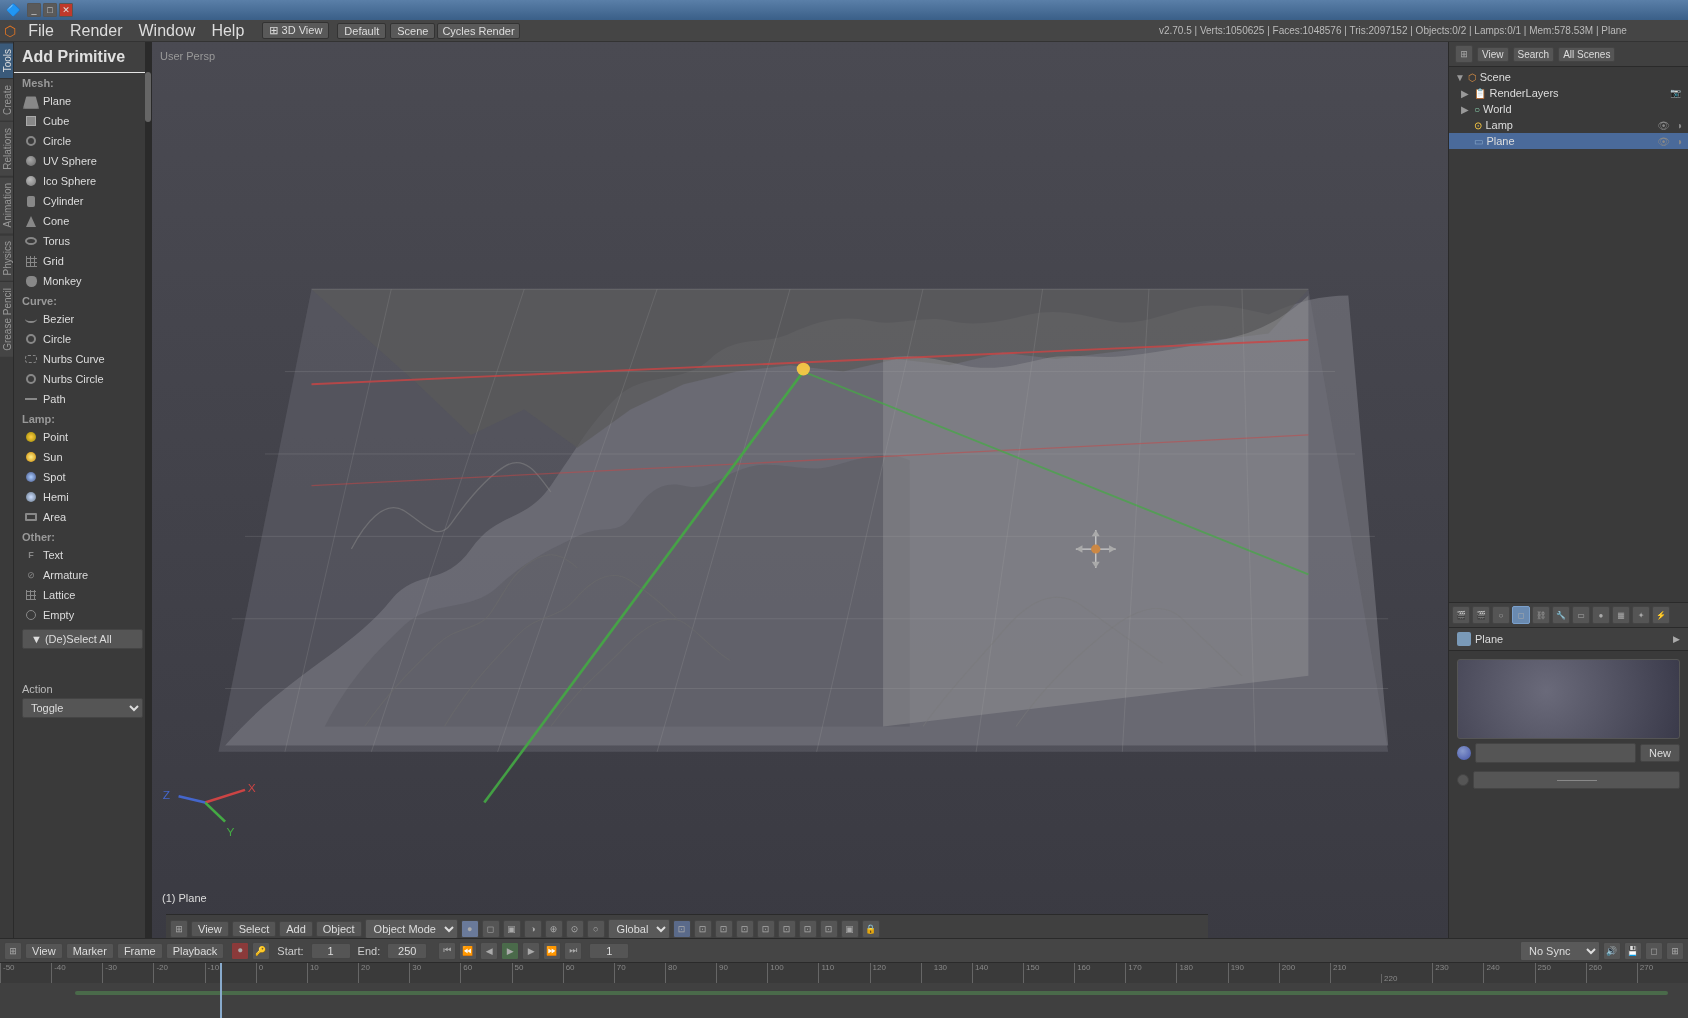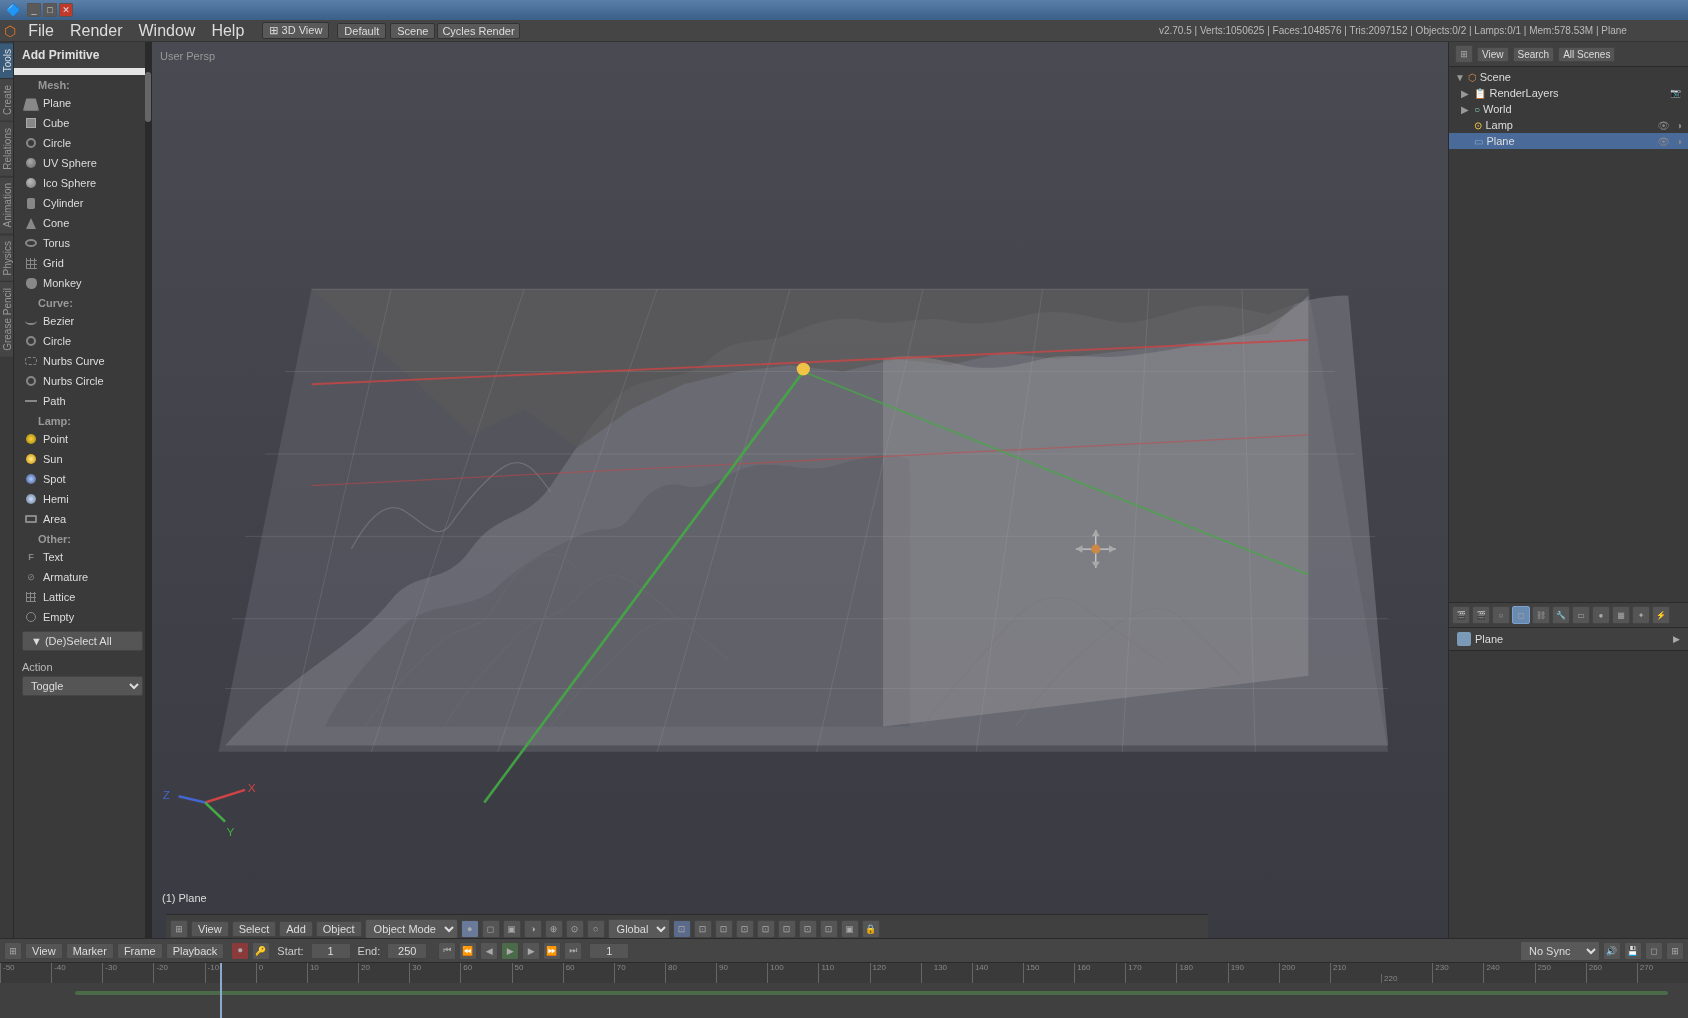--- a/index.html
+++ b/index.html
@@ -111,33 +111,32 @@
       display: flex;
       flex-direction: column;
     }
     #left-panel::-webkit-scrollbar { width: 6px; }
     #left-panel::-webkit-scrollbar-track { background: #333; }
     #left-panel::-webkit-scrollbar-thumb { background: #666; }
 
     .panel-header {
       background: #404040;
       padding: 6px 8px;
-      font-size: 12px;
+      font-size: 16px;
       font-weight: bold;
       color: #e0e0e0;
-      border-bottom: 7px solid #e5e5e5;
+      border-bottom: 1px solid #e5e5e5;
       cursor: pointer;
     }
 
     .section-label {
       padding: 4px 8px 2px 8px;
       font-size: 11px;
       color: #999;
       font-weight: bold;
-      margin-left: 16px;
     }
 
     .prim-item {
       display: flex;
       align-items: center;
       padding: 2px 8px;
       cursor: pointer;
       border-radius: 2px;
       margin: 1px 2px;
       gap: 5px;
@@ -481,20 +480,21 @@
       background: #555;
       border: 1px solid #444;
       border-radius: 2px;
       font-size: 11px;
       color: #ddd;
       cursor: pointer;
       text-align: left;
     }
     .action-section {
       padding: 6px 8px;
+      margin-top: 24px;
     }
     .action-label {
       font-size: 11px;
       color: #bbb;
       margin-bottom: 3px;
     }
     .action-select {
       width: 100%;
       background: #555;
       border: 1px solid #444;
@@ -915,20 +915,35 @@
         <div class="props-btn" title="Particles">✦</div>
         <div class="props-btn" title="Physics">⚡</div>
       </div>
 
       <div class="plane-header-row">
         <div class="plane-icon"></div>
         <span class="plane-name">Plane</span>
         <span class="plane-triangle">▶</span>
       </div>
 
+      <div class="material-area">
+        <div class="material-preview"></div>
+        <div class="material-bar">
+          <div class="mat-circle"></div>
+          <div style="flex:1; background:#555; border:1px solid #444; border-radius:2px; height:20px;"></div>
+          <div class="new-btn">New</div>
+        </div>
+
+        <div style="display:flex; align-items:center; margin-top:4px; gap:4px;">
+          <div style="width:12px; height:12px; border-radius:50%; background:#555; border:1px solid #444; cursor:pointer;"></div>
+          <div style="flex:1; height:18px; background:#555; border:1px solid #444; border-radius:2px; display:flex; align-items:center; justify-content:center;">
+            <span style="width:40px; height:1px; background:#888;"></span>
+          </div>
+        </div>
+      </div>
     </div>
   </div>
 </div>
 
 <div id="timeline-area">
   <div id="timeline-toolbar">
     <div class="small-icon-btn">⊞</div>
     <div class="vp-btn">View</div>
     <div class="vp-btn">Marker</div>
     <div class="vp-btn">Frame</div>

